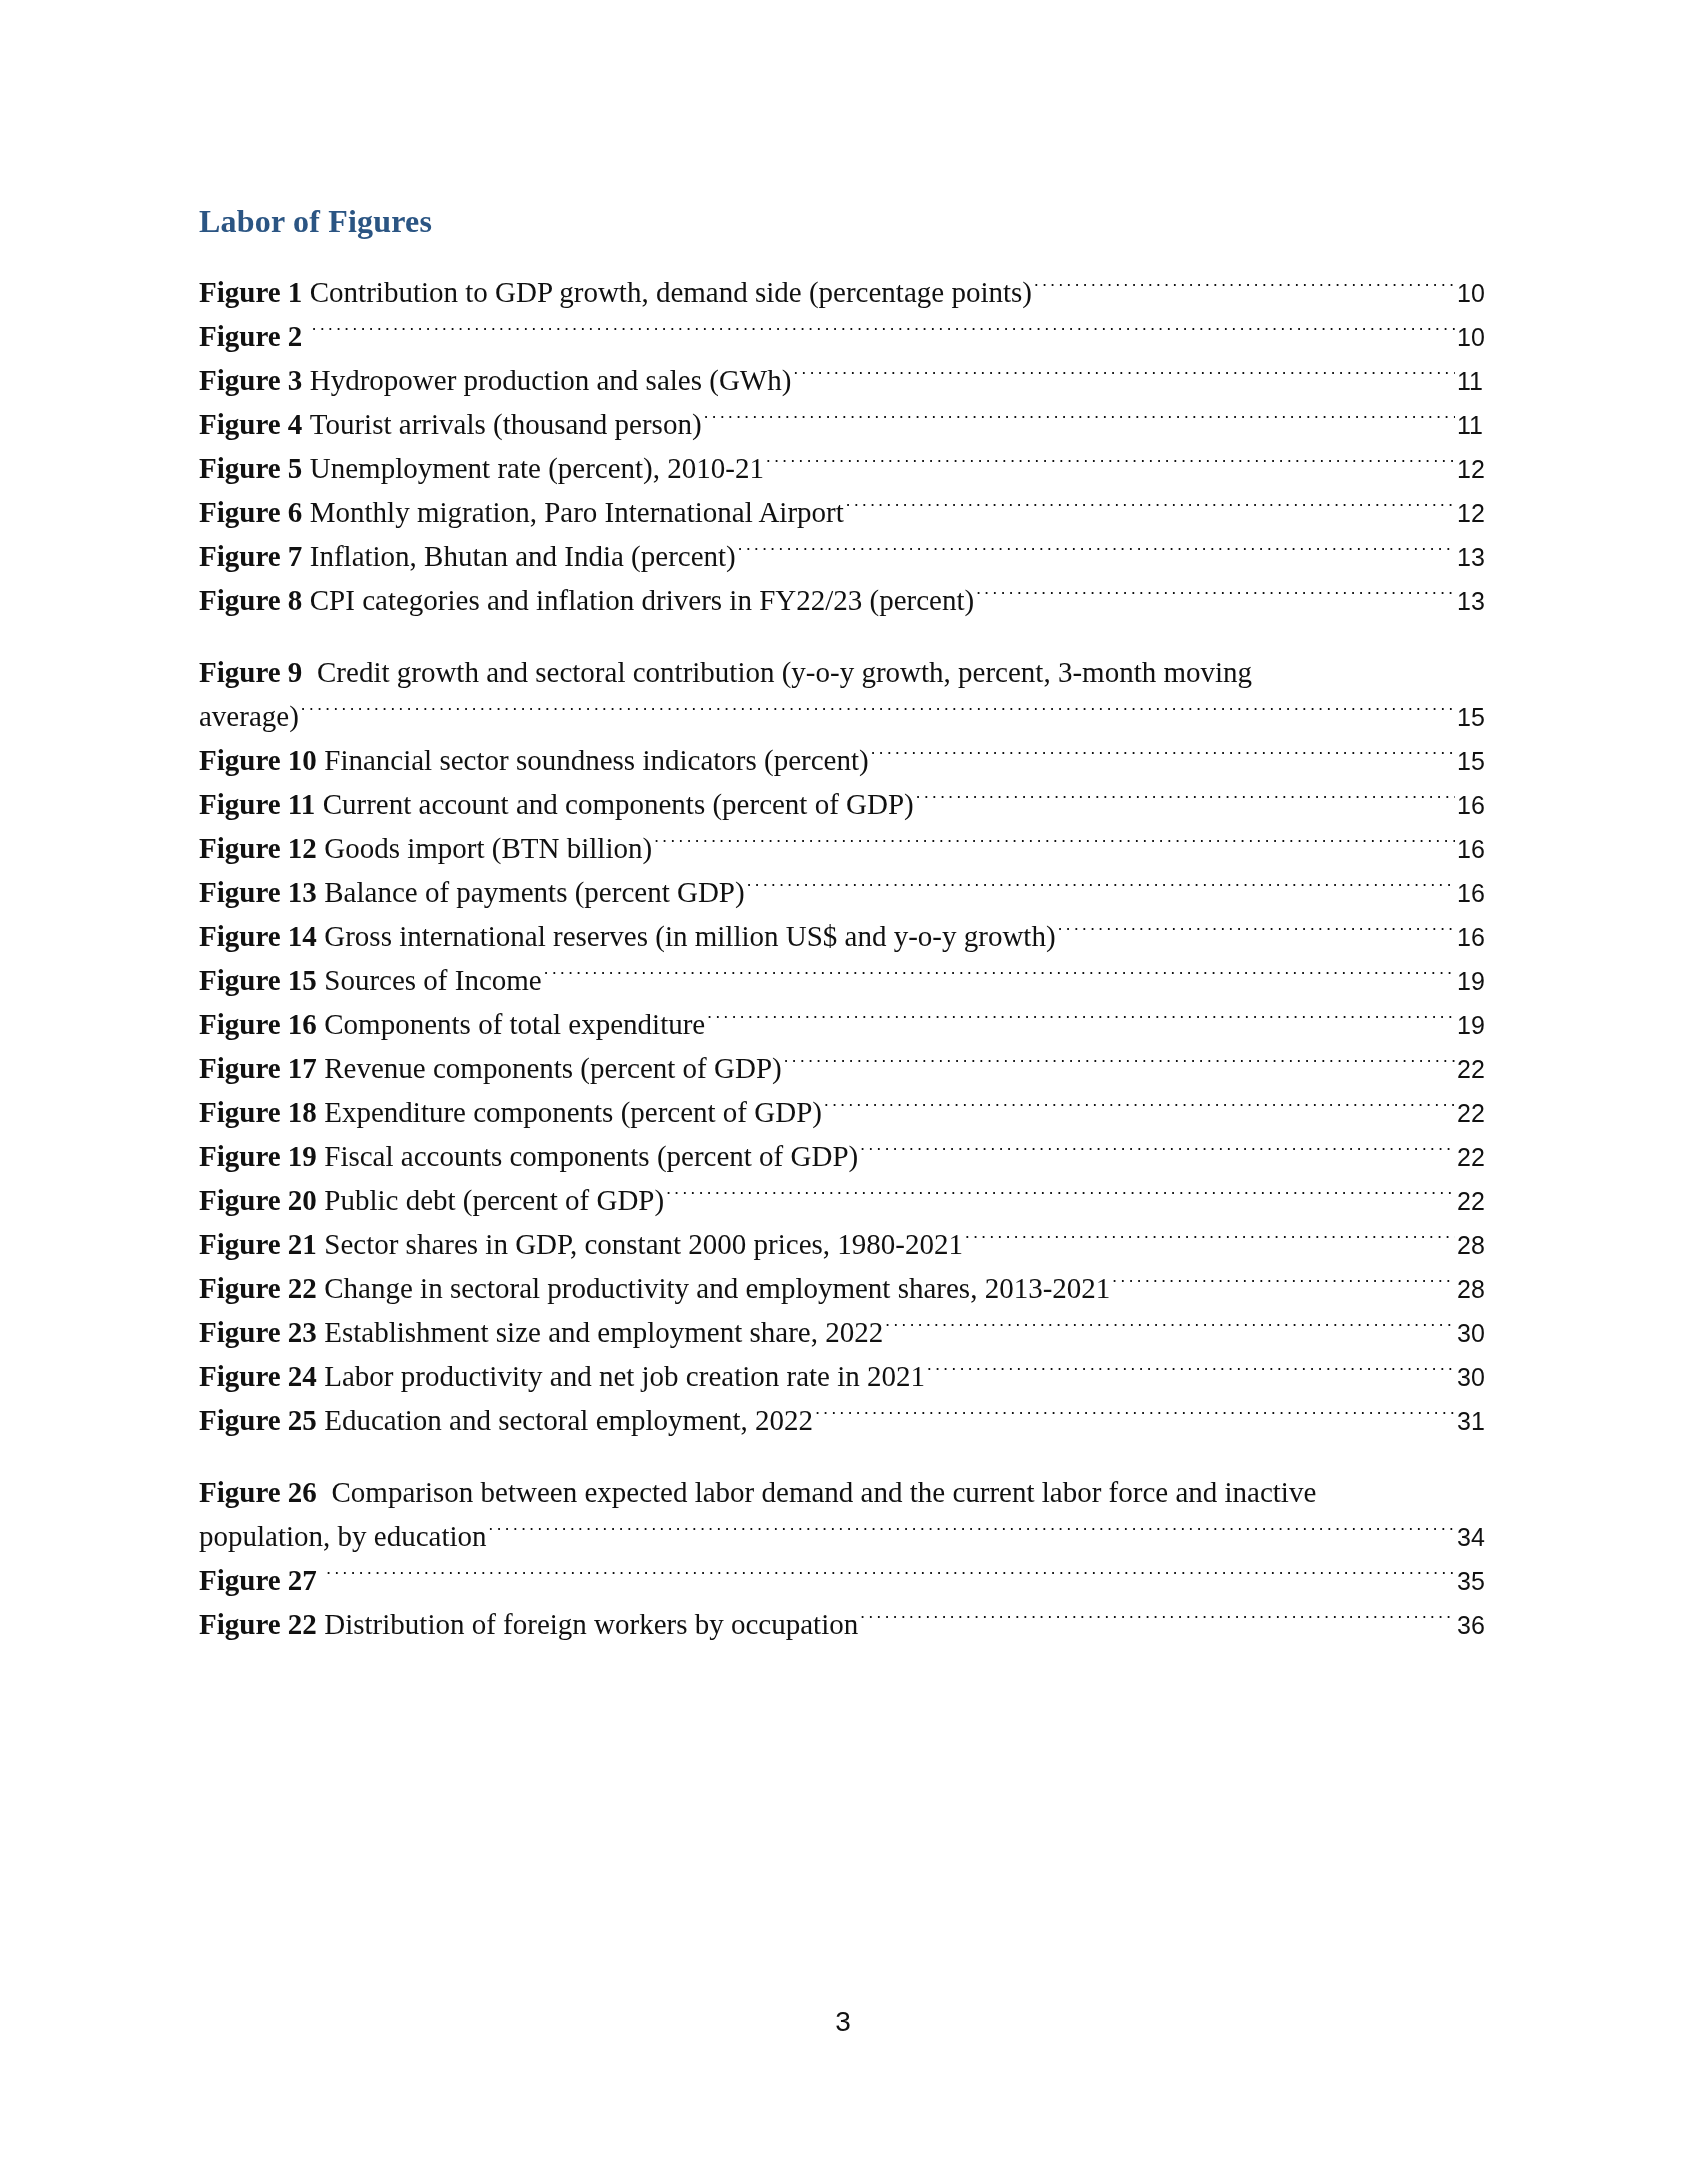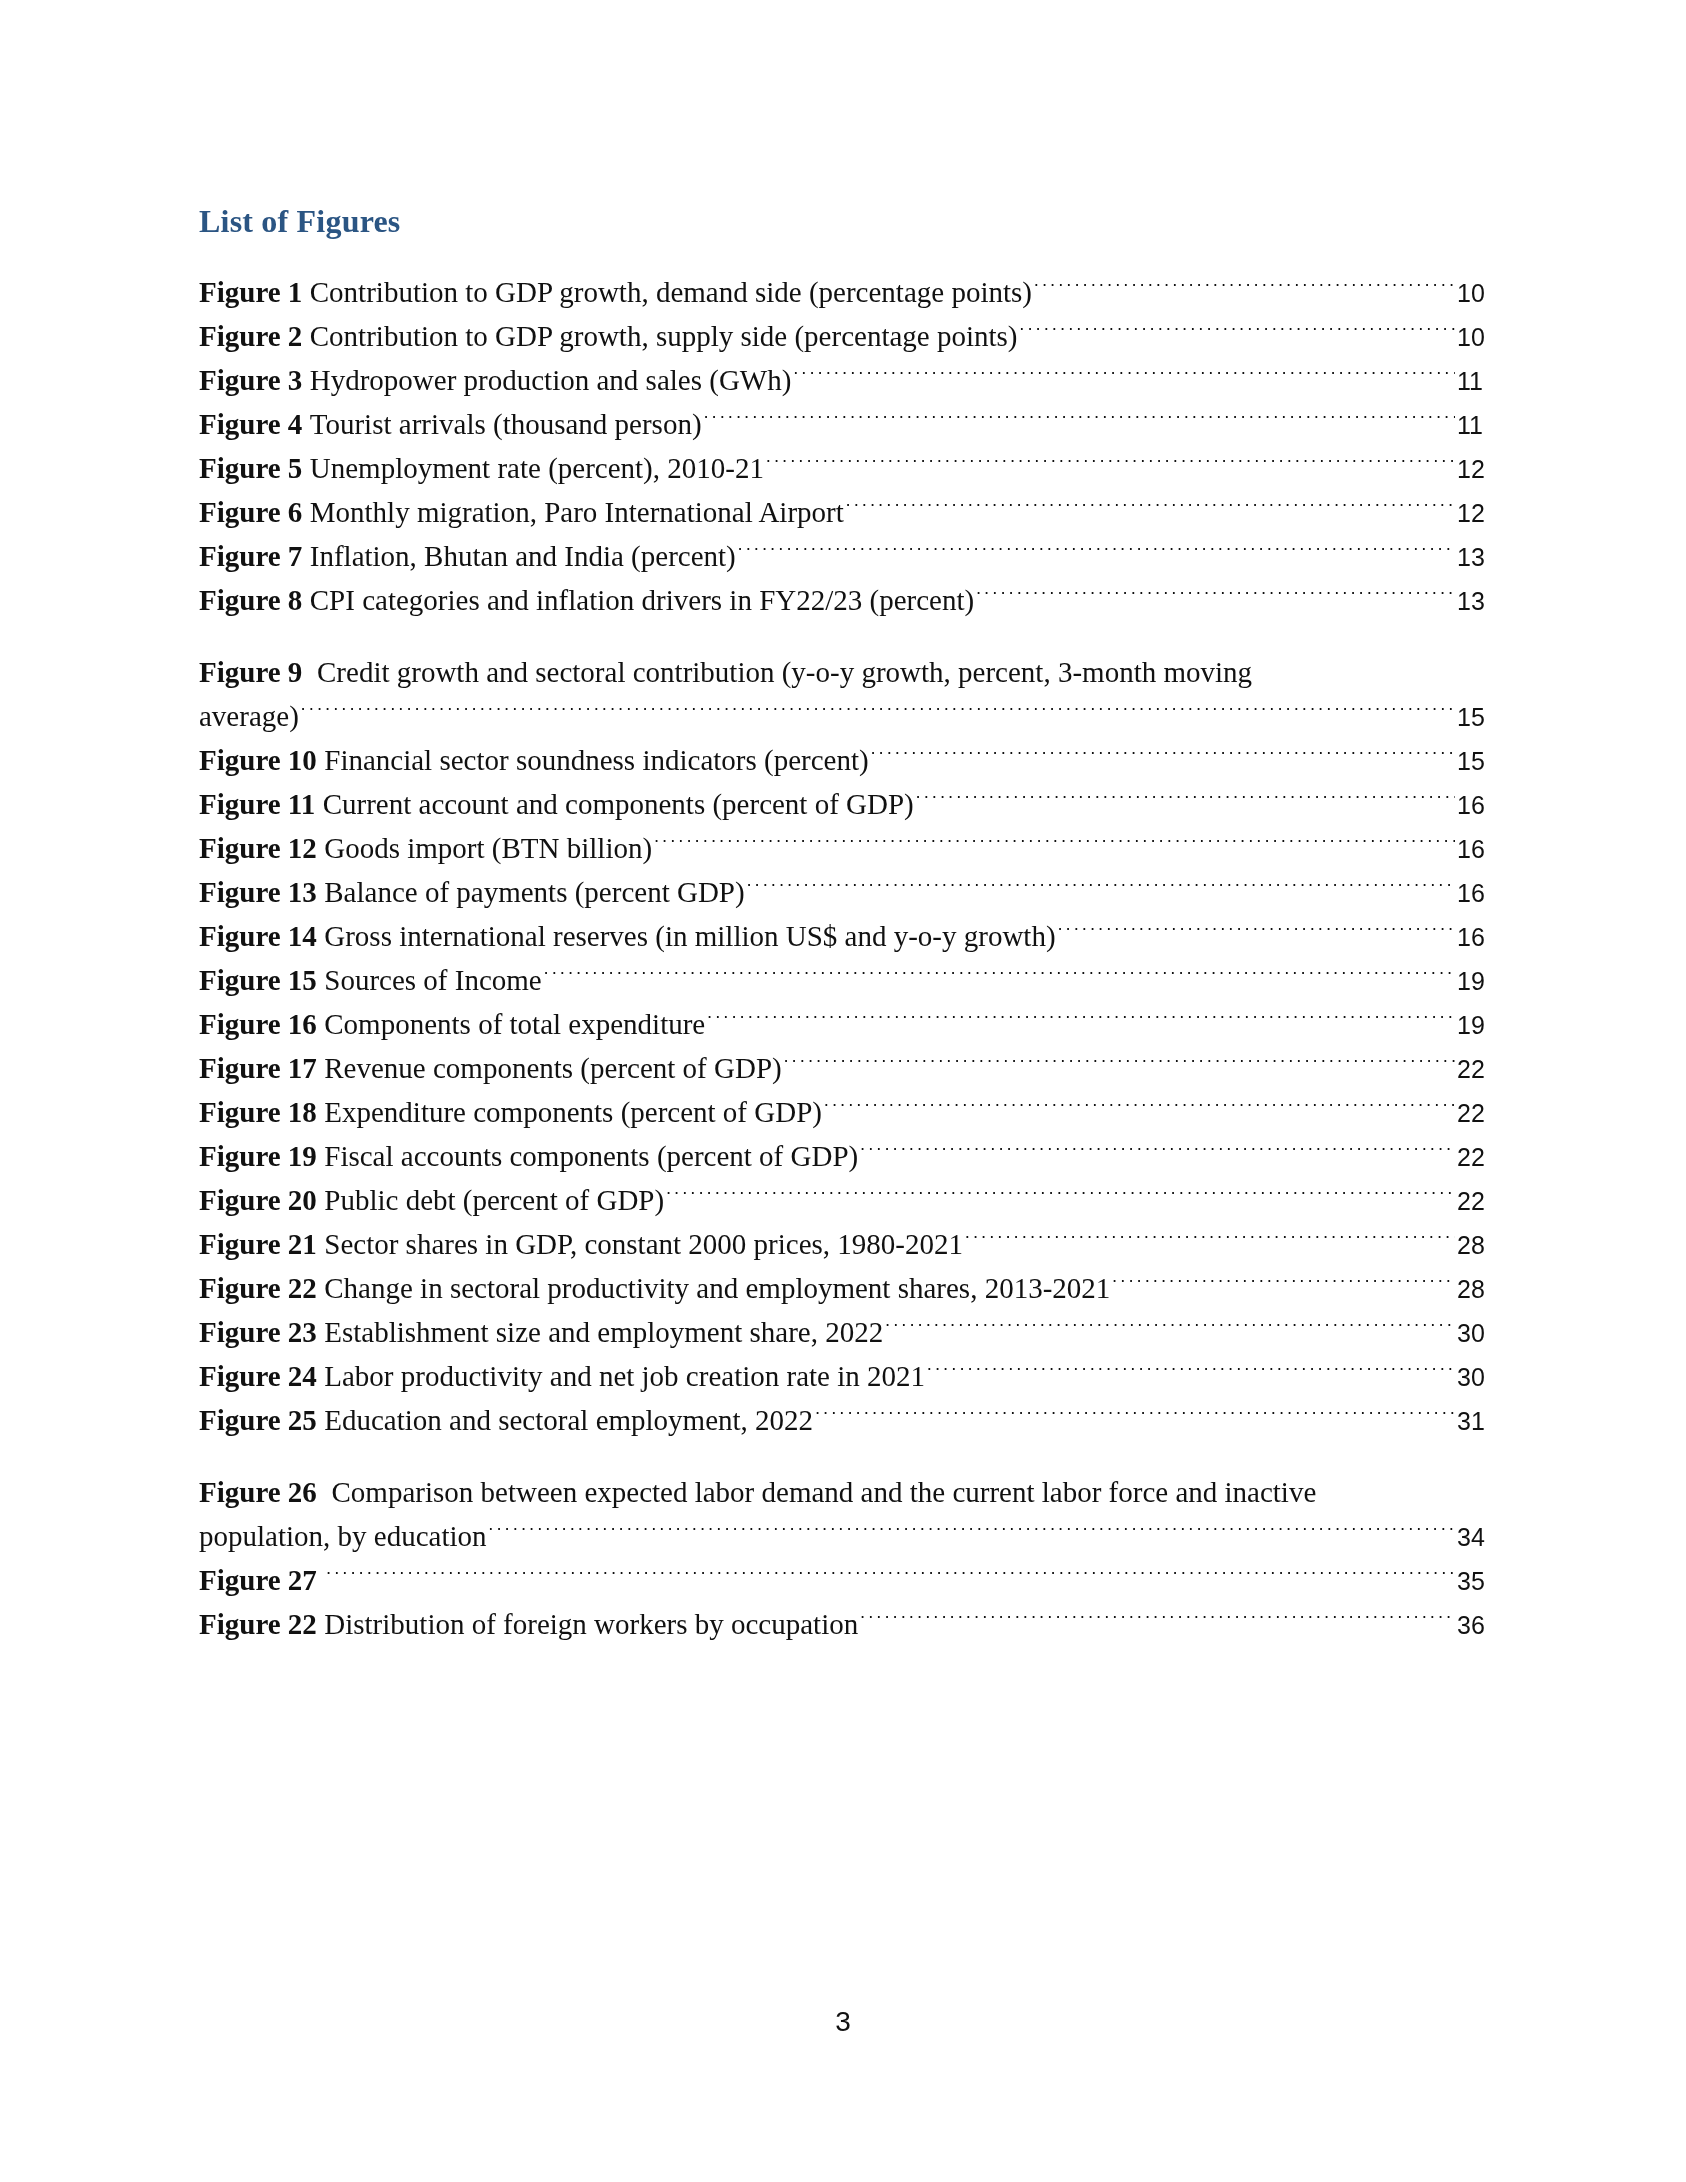--- a/index.html
+++ b/index.html
@@ -107,33 +107,32 @@
       text-align: center;
       font-family: "Liberation Sans", "DejaVu Sans", sans-serif;
       font-size: 28px;
       color: #111;
     }
   </style>
 </head>
 <body>
 
 <div class="page">
-  <h2 class="title">List of Figures</h2>
+  <h2 class="title">Labor of Figures</h2>
 
   <ul class="tof">
 
     <li class="entry">
       <span class="label">Figure 1 </span>
       <span class="text">Contribution to GDP growth, demand side (percentage points)</span>
       <span class="leader"></span>
       <span class="pg">10</span>
     </li>
     <li class="entry">
       <span class="label">Figure 2 </span>
-      <span class="text">Contribution to GDP growth, supply side (percentage points)</span>
       <span class="leader"></span>
       <span class="pg">10</span>
     </li>
     <li class="entry">
       <span class="label">Figure 3 </span>
       <span class="text">Hydropower production and sales (GWh)</span>
       <span class="leader"></span>
       <span class="pg">11</span>
     </li>
     <li class="entry">

